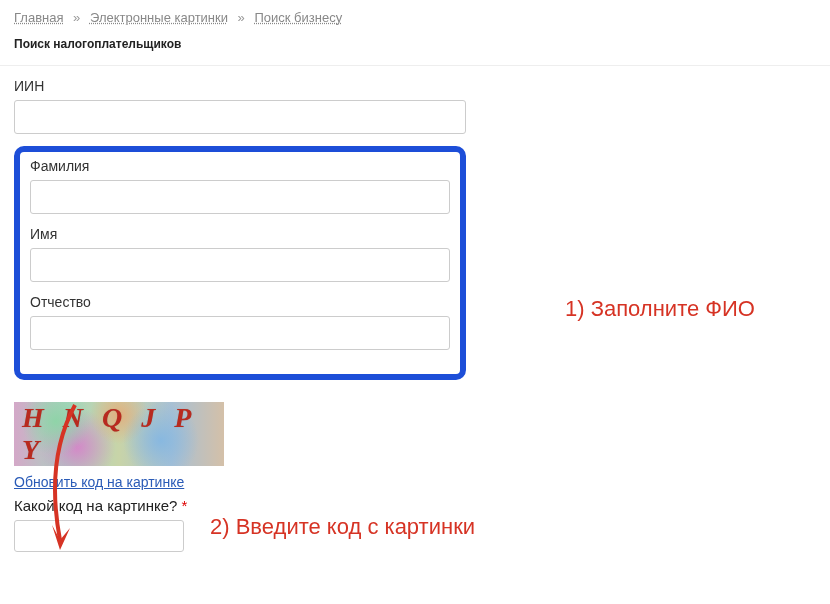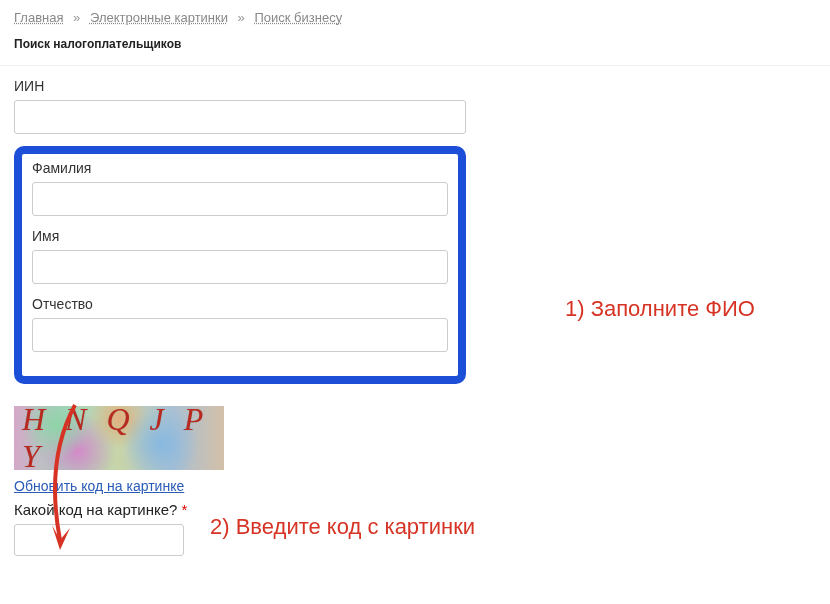--- a/index.html
+++ b/index.html
@@ -44,21 +44,21 @@
     }
     .form-group input[type="text"] {
       width: 100%;
       height: 34px;
       border: 1px solid #ccc;
       border-radius: 3px;
       padding: 0 8px;
       font-size: 14px;
     }
     .highlight-box {
-      border: 8px solid #1d4ed8;
+      border: 6px solid #1d4ed8;
       border-radius: 10px;
       padding: 6px 10px 8px;
       margin: 6px 0 10px;
     }
     .highlight-box .form-group:last-child { margin-bottom: 16px; }
     .highlight-box label { font-size: 14px; color: #333; }
     .captcha-block { padding: 0 14px; }
     .captcha-img {
       width: 210px;
       height: 64px;
@@ -69,22 +69,22 @@
         radial-gradient(circle at 70% 60%, #88b8e0 0, transparent 25%),
         radial-gradient(circle at 50% 20%, #e0b080 0, transparent 25%),
         radial-gradient(circle at 30% 70%, #d488c8 0, transparent 25%),
         linear-gradient(90deg, #d4a8c8, #a8d4c0, #c8d4a8, #a8c0d4, #d4c0a8);
       display: flex;
       align-items: center;
       padding-left: 8px;
     }
     .captcha-text {
       font-family: Georgia, serif;
-      font-size: 32px;
-      font-weight: normal;
+      font-size: 28px;
+      font-weight: bold;
       font-style: italic;
       color: #b82a1f;
       letter-spacing: 6px;
       text-shadow: 0 0 1px rgba(0,0,0,0.2);
     }
     .refresh-link {
       display: inline-block;
       margin-top: 8px;
       font-size: 14px;
       color: #2a5bb7;

